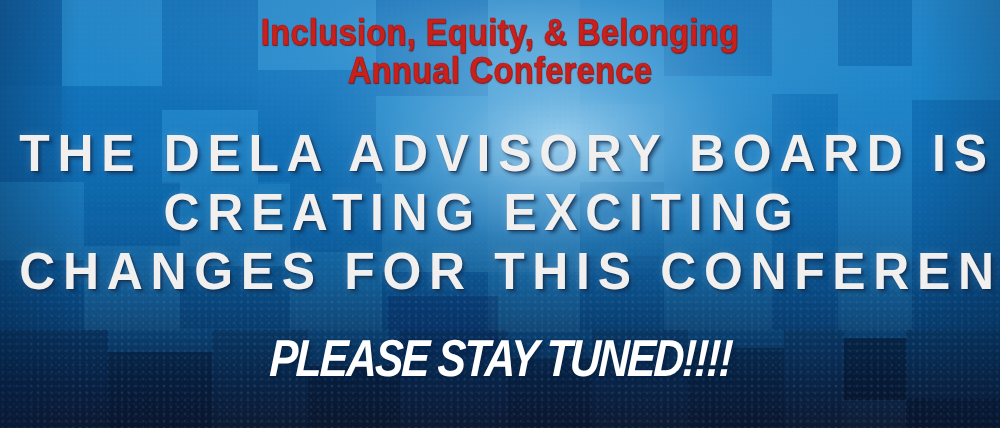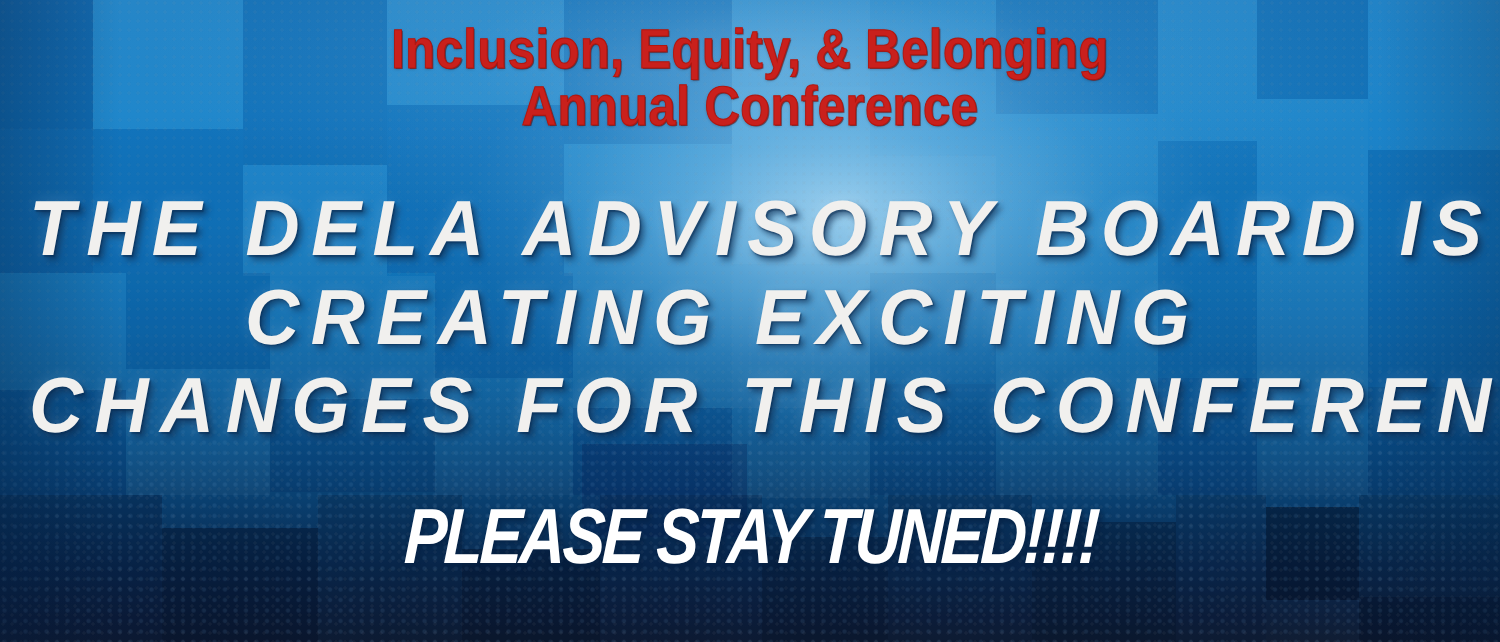--- a/index.html
+++ b/index.html
@@ -135,21 +135,20 @@
     -webkit-text-stroke: 0.7px #b3160f;
   }
 
   
   .headline-block {
     position: absolute;
     left: 0;
     top: 124px;
     width: 964px;
     text-align: center;
-    font-style: italic;
   }
   .headline-line {
     display: block;
     color: #f1f0ee;
     font-family: "Liberation Sans Narrow", "Liberation Sans", "DejaVu Sans Condensed", sans-serif;
     font-weight: bold;
     font-size: 52px;
     line-height: 59px;
     letter-spacing: 8px;
     white-space: nowrap;

